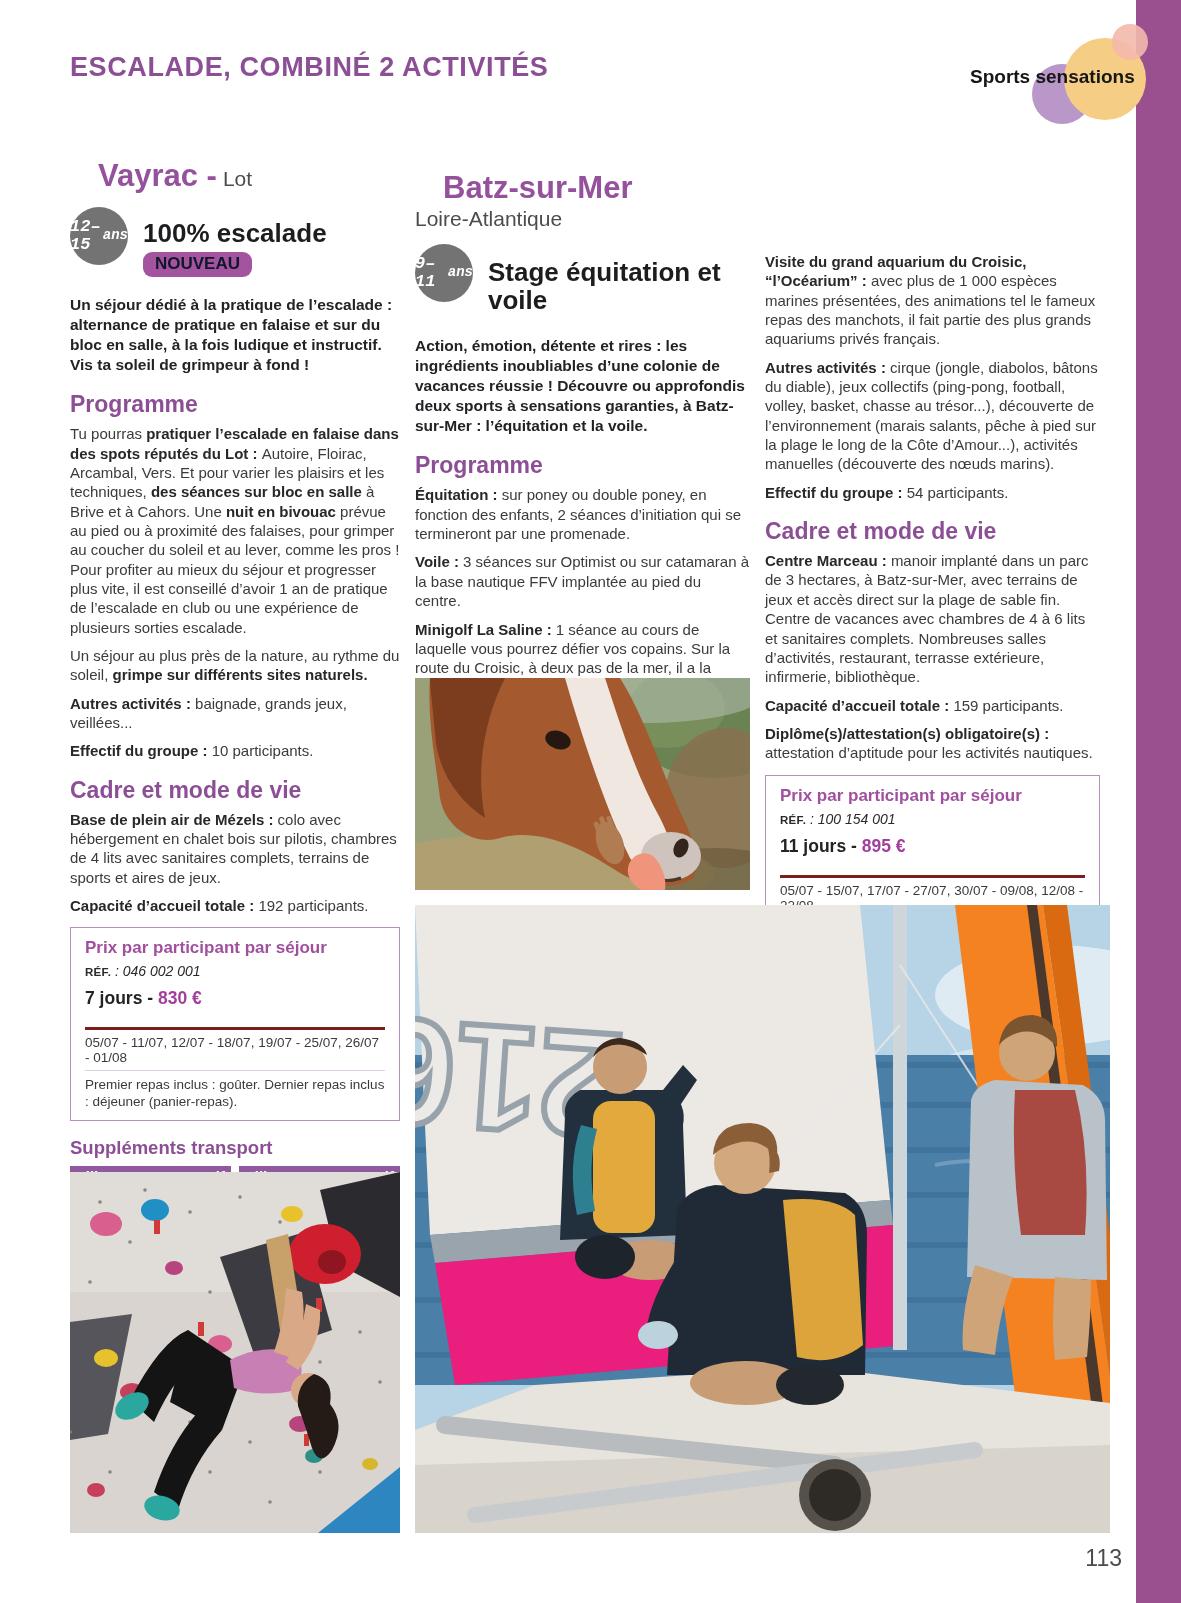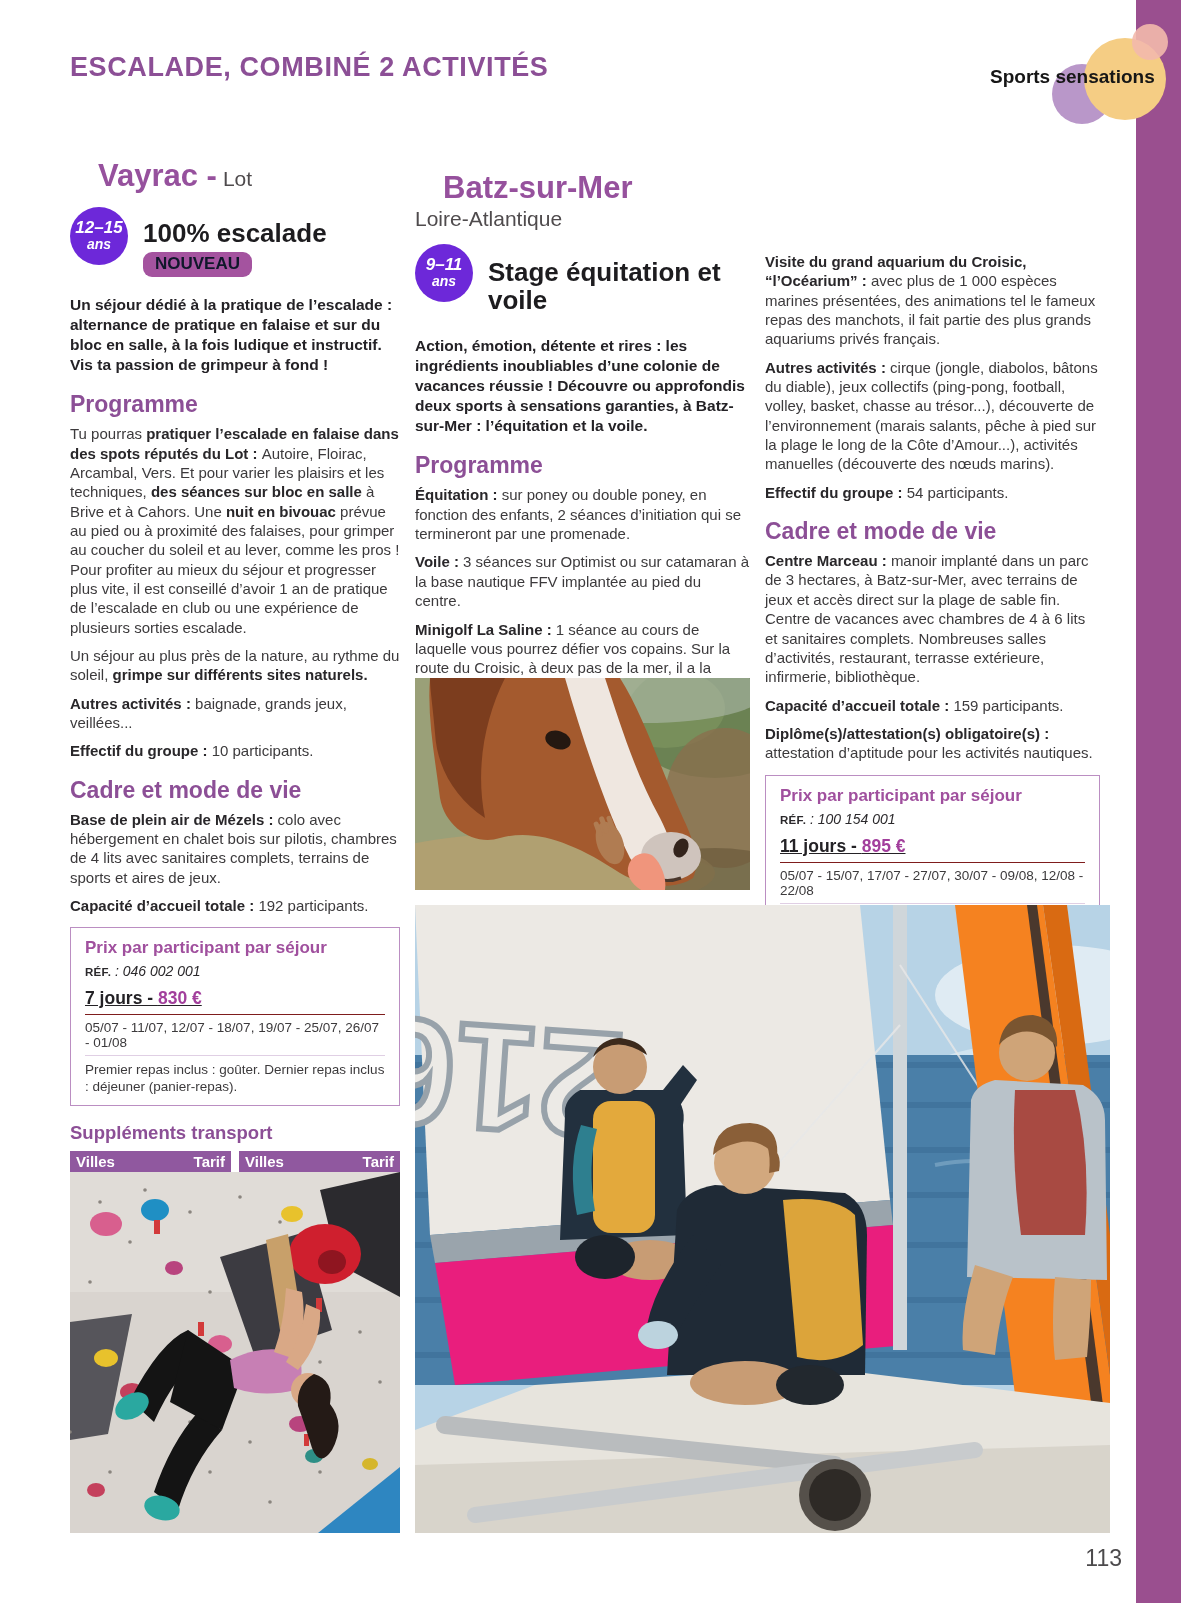--- a/index.html
+++ b/index.html
@@ -3,63 +3,63 @@
 <meta charset="utf-8">
 <style>
   html,body{margin:0;padding:0;background:#fff;}
   .page{position:relative;width:1181px;height:1603px;background:#ffffff;overflow:hidden;
         font-family:"Liberation Sans",sans-serif;color:#3c3a3c;}
   .edge-bar{position:absolute;right:0;top:0;width:45px;height:1603px;background:#9a4f8f;}
 
   
   .page-title{position:absolute;left:70px;top:52px;margin:0;font-size:27px;font-weight:bold;
               color:#8c4f96;letter-spacing:.6px;}
-  .brand{position:absolute;left:980px;top:22px;width:200px;height:115px;}
+  .brand{position:absolute;left:960px;top:22px;width:200px;height:115px;}
   .brand .c{position:absolute;border-radius:50%;}
   .c-yellow{left:104px;top:16px;width:82px;height:82px;background:#f5cd84;}
   .c-purple{left:72px;top:42px;width:60px;height:60px;background:#ad85c0;opacity:.85;}
   .c-pink{left:152px;top:2px;width:36px;height:36px;background:#f3b9ac;opacity:.9;}
   .brand-text{position:absolute;left:10px;top:44px;font-size:19px;font-weight:bold;color:#161616;white-space:nowrap;}
 
   
   .col{position:absolute;width:330px;}
   .col1{left:70px;top:160px;}
   .col2{left:415px;top:172px;width:335px;}
   .col3{left:765px;top:252px;width:335px;}
 
   .city-title{line-height:1.05;margin-bottom:6px;}
   .city{font-size:31px;font-weight:bold;color:#96519d;margin-left:28px;}
   .region-inline{font-size:21px;color:#4f4b4d;margin-left:6px;}
   .region-line{font-size:21px;color:#4f4b4d;margin-top:3px;}
 
   .offer-head{display:flex;align-items:flex-start;margin-top:14px;}
-  .age-badge{flex:0 0 auto;width:58px;height:58px;border-radius:50%;background:#6d28d9;color:#fff;
-             display:flex;flex-direction:column;align-items:center;justify-content:center;
-             font-style:italic;font-weight:bold;font-size:17px;line-height:1.05;}
+  .age-badge{flex:0 0 auto;width:58px;height:58px;border-radius:50%;background:#737373;color:#fff;
+             display:flex;flex-direction:row;align-items:center;justify-content:center;
+             font-style:italic;font-weight:bold;font-size:17px;line-height:1.05;font-family:Liberation Mono, monospace;}
   .age-badge .ans{font-size:14px;}
   .offer-title-wrap{margin-left:15px;padding-top:12px;}
   .col2 .offer-title-wrap{padding-top:14px;}
   .offer-title{font-size:26px;font-weight:bold;color:#1d1c1f;line-height:1.08;}
   .new-badge{display:inline-block;background:#a4539f;color:#0f172a;font-weight:bold;font-size:17px;
              padding:2px 12px 3px;border-radius:9px;margin-top:5px;}
 
   .intro{font-weight:bold;font-size:15.5px;line-height:1.3;color:#242226;margin:18px 0 0;}
   .col2 .intro{margin-top:22px;}
 
   h2.sec{font-size:23px;color:#8c4f96;margin:16px 0 6px;font-weight:bold;}
   p.body{font-size:15px;line-height:1.29;margin:0 0 9px;color:#3c3a3c;}
   p.body strong{color:#29272a;}
 
   
   .price-box{border:1px solid #bb8ec2;padding:10px 14px 9px;margin-top:12px;}
   .pb-title{color:#a0509e;font-weight:bold;font-size:17px;margin-bottom:5px;}
   .pb-ref{font-size:14px;margin-bottom:9px;color:#2b292c;}
   .pb-ref .lbl{font-weight:bold;font-size:11.5px;letter-spacing:.3px;}
   .pb-ref .val{font-style:italic;font-weight:normal;}
-  .pb-price-line{font-size:17.5px;font-weight:bold;color:#242226;padding-bottom:5px;border-bottom:1px solid #7f1d1d;text-decoration:underline;}
+  .pb-price-line{font-size:17.5px;font-weight:bold;color:#242226;padding-bottom:18px;border-bottom:3px solid #7f1d1d;}
   .pb-price-line .price{color:#a23f9c;}
   .pb-dates{font-size:13.5px;padding:5px 0;border-bottom:1px solid #e0cfe4;color:#3c3a3c;}
   .pb-meals{font-size:13.5px;padding-top:6px;line-height:1.25;color:#3c3a3c;}
 
   
   .tr-heading{font-size:18.5px;color:#8c4f96;font-weight:bold;margin:16px 0 7px;}
   .t-grid{display:flex;gap:8px;}
   .half{flex:1;min-width:0;}
   .t-head{display:flex;background:#90589f;color:#fff;font-weight:bold;font-size:15px;padding:2px 6px 3px;}
   .t-head .th-city{flex:1;}
@@ -104,21 +104,21 @@
     <div class="offer-head">
       <div class="age-badge">
         <span>12–15</span>
         <span class="ans">ans</span>
       </div>
       <div class="offer-title-wrap">
         <div class="offer-title">100% escalade</div>
         <div class="new-badge">NOUVEAU</div>
       </div>
     </div>
-    <p class="intro">Un séjour dédié à la pratique de l’escalade : alternance de pratique en falaise et sur du bloc en salle, à la fois ludique et instructif. Vis ta passion de grimpeur à fond !</p>
+    <p class="intro">Un séjour dédié à la pratique de l’escalade : alternance de pratique en falaise et sur du bloc en salle, à la fois ludique et instructif. Vis ta soleil de grimpeur à fond !</p>
 
     <h2 class="sec">Programme</h2>
     <p class="body"><span>Tu pourras </span><strong>pratiquer l’escalade en falaise dans des spots réputés du Lot : </strong><span>Autoire, Floirac, Arcambal, Vers. Et pour varier les plaisirs et les techniques, </span><strong>des séances sur bloc en salle</strong><span> à Brive et à Cahors. Une </span><strong>nuit en bivouac</strong><span> prévue au pied ou à proximité des falaises, pour grimper au coucher du soleil et au lever, comme les pros ! Pour profiter au mieux du séjour et progresser plus vite, il est conseillé d’avoir 1 an de pratique de l’escalade en club ou une expérience de plusieurs sorties escalade.</span></p>
     <p class="body"><span>Un séjour au plus près de la nature, au rythme du soleil, </span><strong>grimpe sur différents sites naturels.</strong></p>
     <p class="body"><strong>Autres activités : </strong><span>baignade, grands jeux, veillées...</span></p>
     <p class="body"><strong>Effectif du groupe : </strong><span>10 participants.</span></p>
 
     <h2 class="sec">Cadre et mode de vie</h2>
     <p class="body"><strong>Base de plein air de Mézels : </strong><span>colo avec hébergement en chalet bois sur pilotis, chambres de 4 lits avec sanitaires complets, terrains de sports et aires de jeux.</span></p>
     <p class="body"><strong>Capacité d’accueil totale : </strong><span>192 participants.</span></p>

